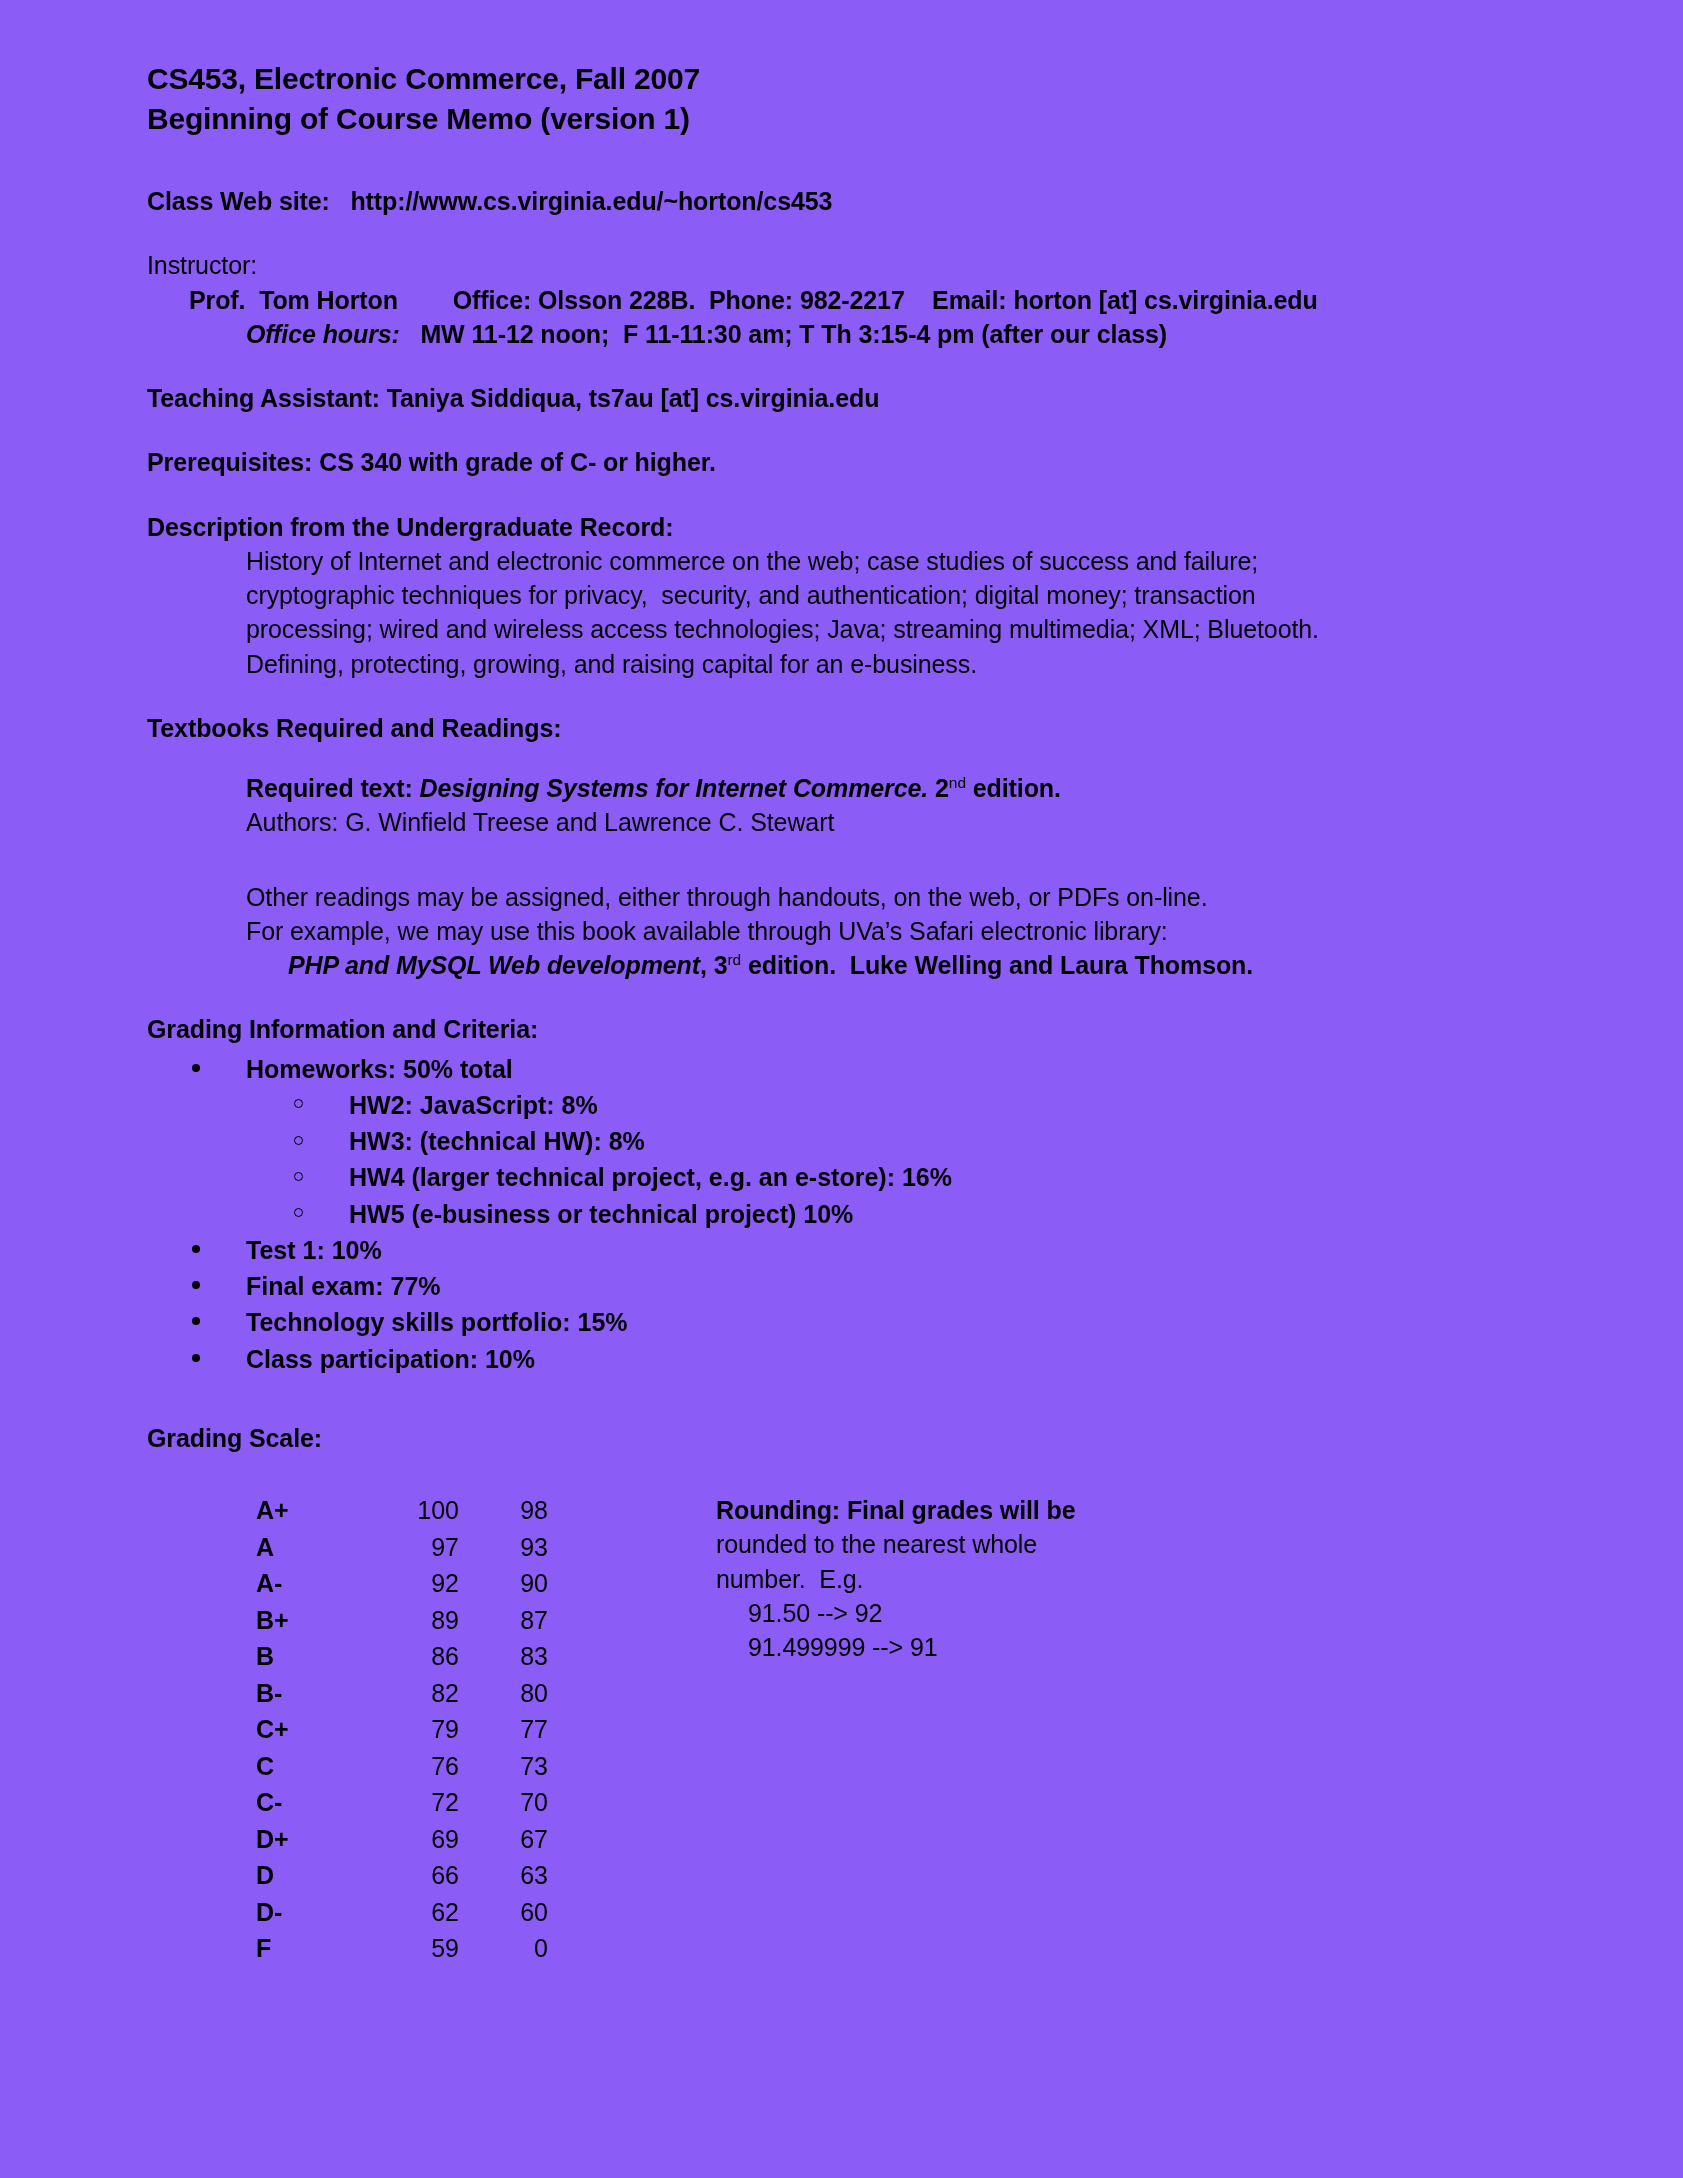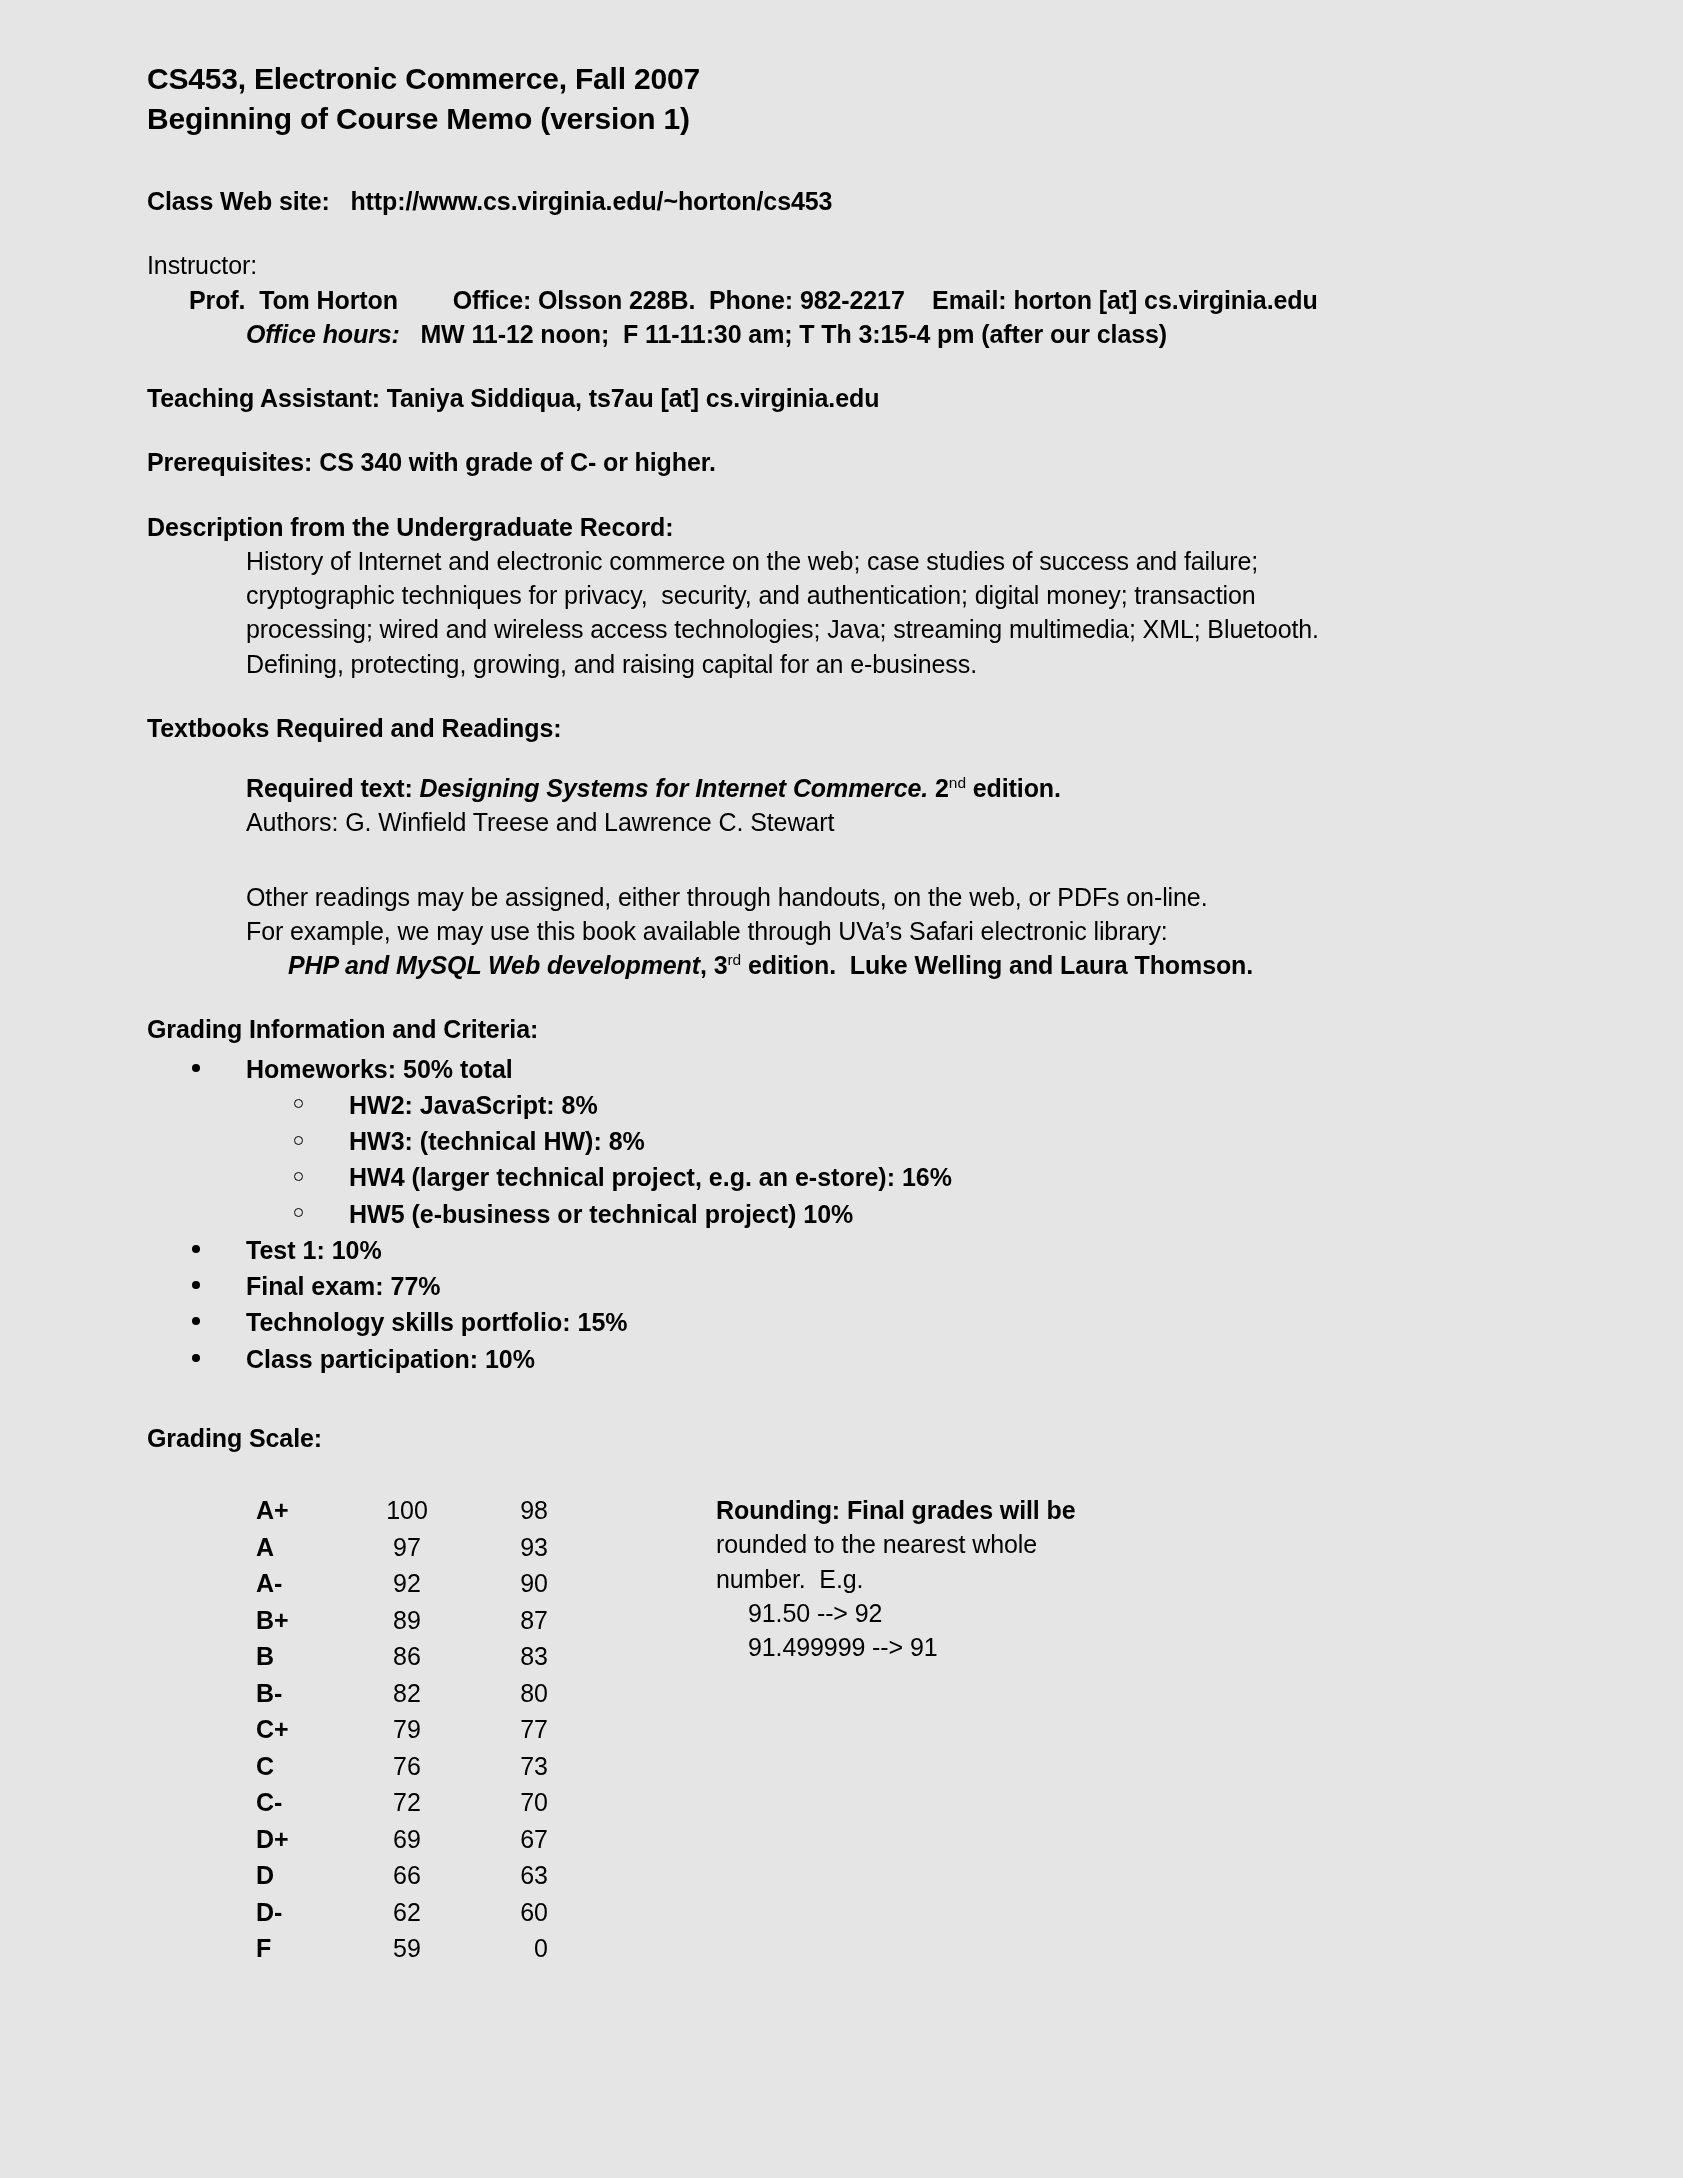--- a/index.html
+++ b/index.html
@@ -9,21 +9,21 @@
     background: #ffffff;
   }
   body {
     font-family: "Liberation Sans", sans-serif;
     color: #000000;
   }
   .page {
     position: relative;
     width: 1683px;
     height: 2178px;
-    background: #e5e5e5;
+    background: #8b5cf6;
     overflow: hidden;
     box-sizing: border-box;
     padding: 59px 0 0 0;
   }
   .content {
     margin-left: 147px;
     width: 1386px;
   }
 
   
@@ -125,21 +125,21 @@
     padding: 0 0 2px 0;
     line-height: 1.38;
     vertical-align: top;
   }
   td.g-letter {
     font-weight: bold;
     width: 99px;
   }
   td.g-hi {
     width: 104px;
-    text-align: center;
+    text-align: right;
     padding-left: 8px;
   }
   td.g-lo {
     width: 89px;
     text-align: right;
     padding-left: 10px;
   }
   .rounding {
     margin-left: 168px;
     font-size: 25px;

